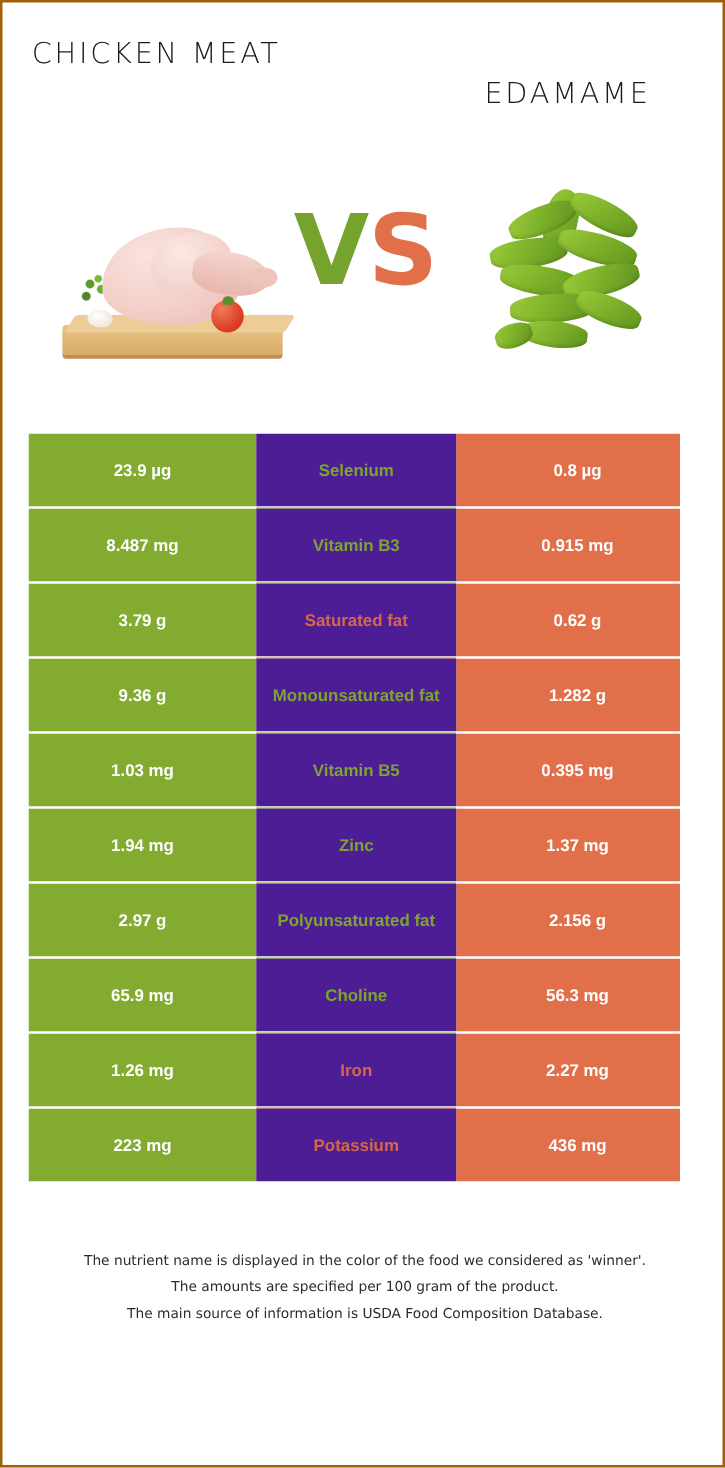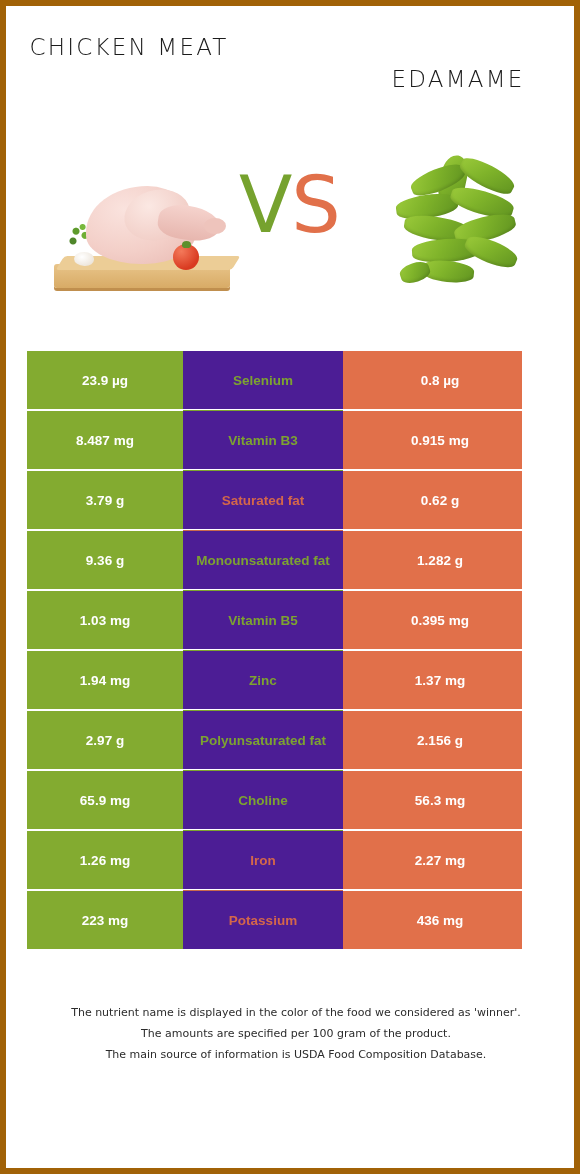--- a/index.html
+++ b/index.html
@@ -7,21 +7,21 @@
     width:580px;height:1174px;
     background:#ffffff;
     font-family:"Liberation Sans", sans-serif;
     color:#222;
     overflow:hidden;
     position:relative;
   }
   .page{
     width:580px;height:1174px;
     box-sizing:border-box;
-    border:6px solid #a16207;
+    border:2px solid #a16207;
     position:relative;
     background:#fff;
   }
 
   
   .header{
     position:relative;
     height:120px;
   }
   .title{
@@ -53,21 +53,21 @@
     height:160px;
   }
   .food-left{left:40px;top:30px;width:190px;}
   .food-right{left:382px;top:25px;width:150px;}
 
   .vs{
     position:absolute;
     left:233px;top:40px;
     font-family:"DejaVu Sans", sans-serif;
     font-size:78px;
-    font-weight:400;
+    font-weight:700;
     letter-spacing:-1px;
     line-height:78px;
   }
   .vs .v{color:#76a22e;}
   .vs .s{color:#e1704a;}
 
   
   .board{
     position:absolute;left:8px;top:108px;width:176px;height:24px;
     background:linear-gradient(#e8c489,#d8ab66);
@@ -141,21 +141,21 @@
     margin-bottom:2px;
     align-items:stretch;
   }
   .cell{
     display:flex;align-items:center;justify-content:center;
     font-size:13.5px;
     font-weight:bold;
     box-sizing:border-box;
   }
   .cell-left{
-    width:156px;
+    width:182px;
     background:#83ab30;
     color:#ffffff;
   }
   .cell-mid{
     width:160px;
     background:#4c1d95;
     color:#7da330;
     position:relative;
   }
   .cell-mid.win-right{color:#d4674a;}

